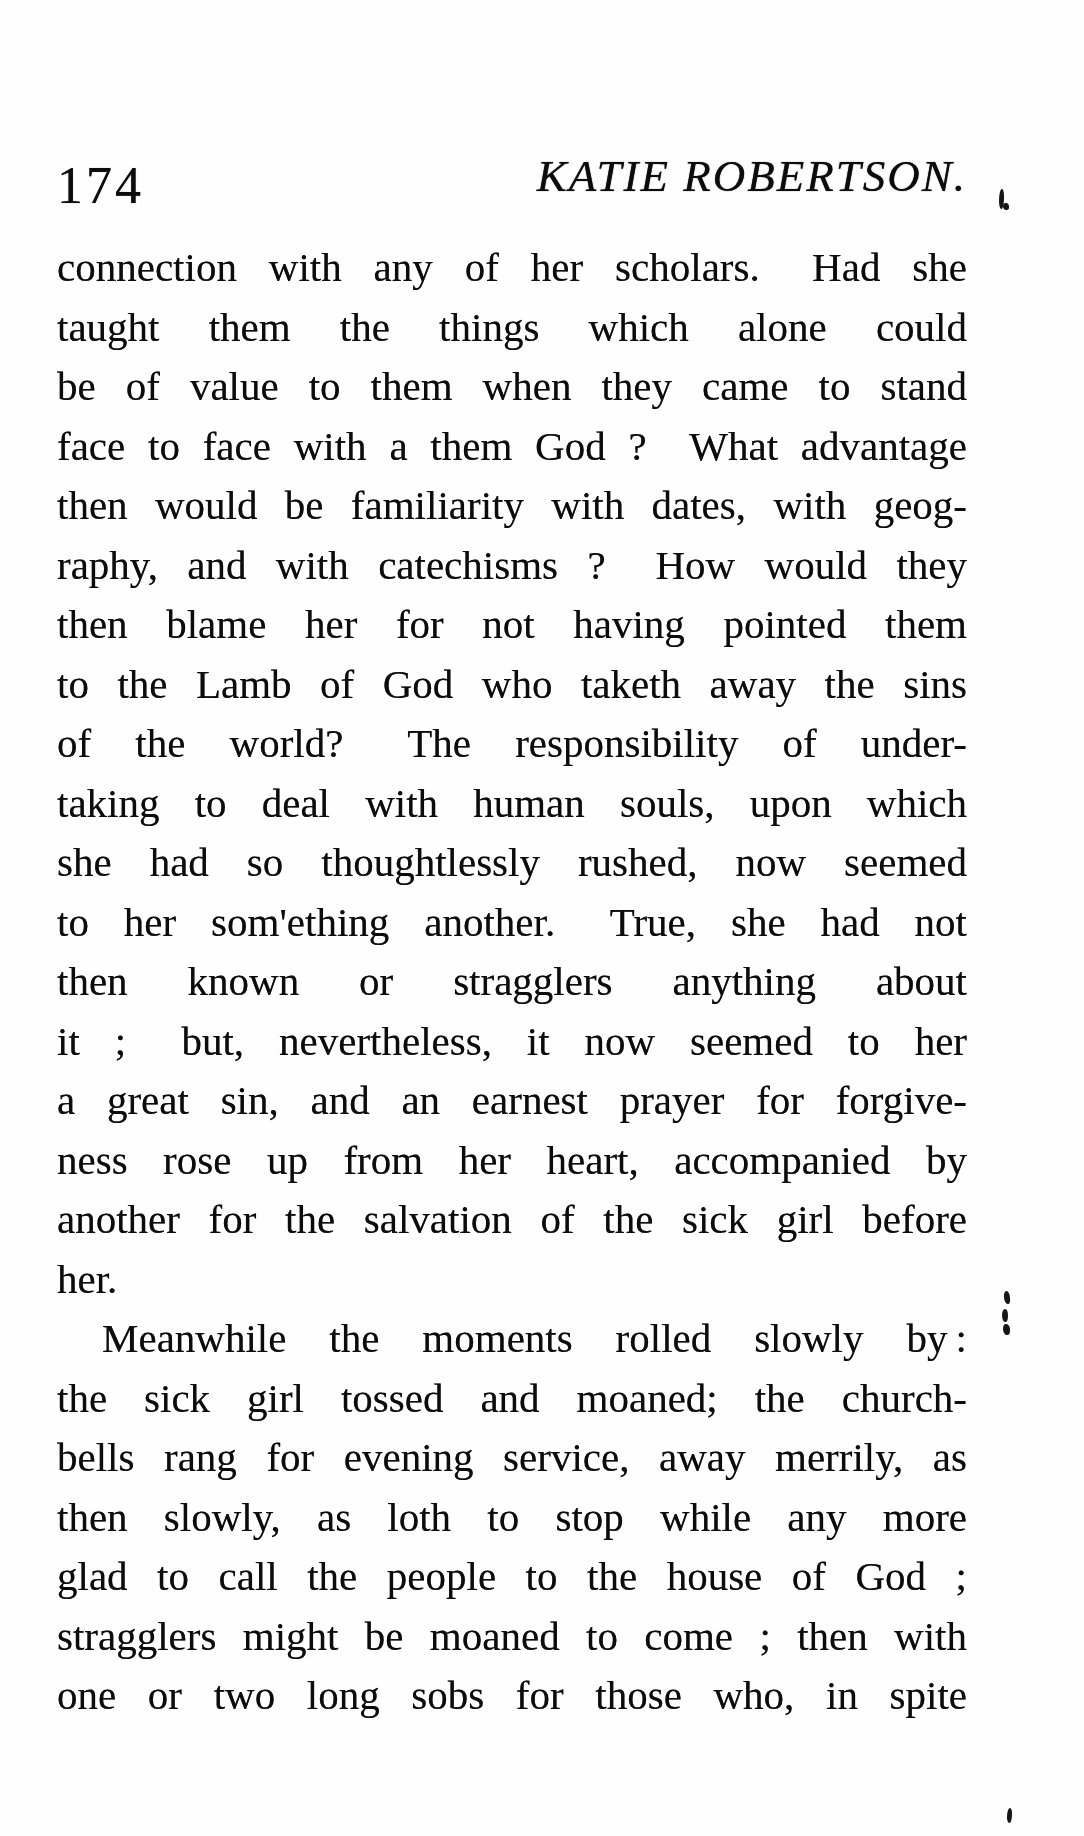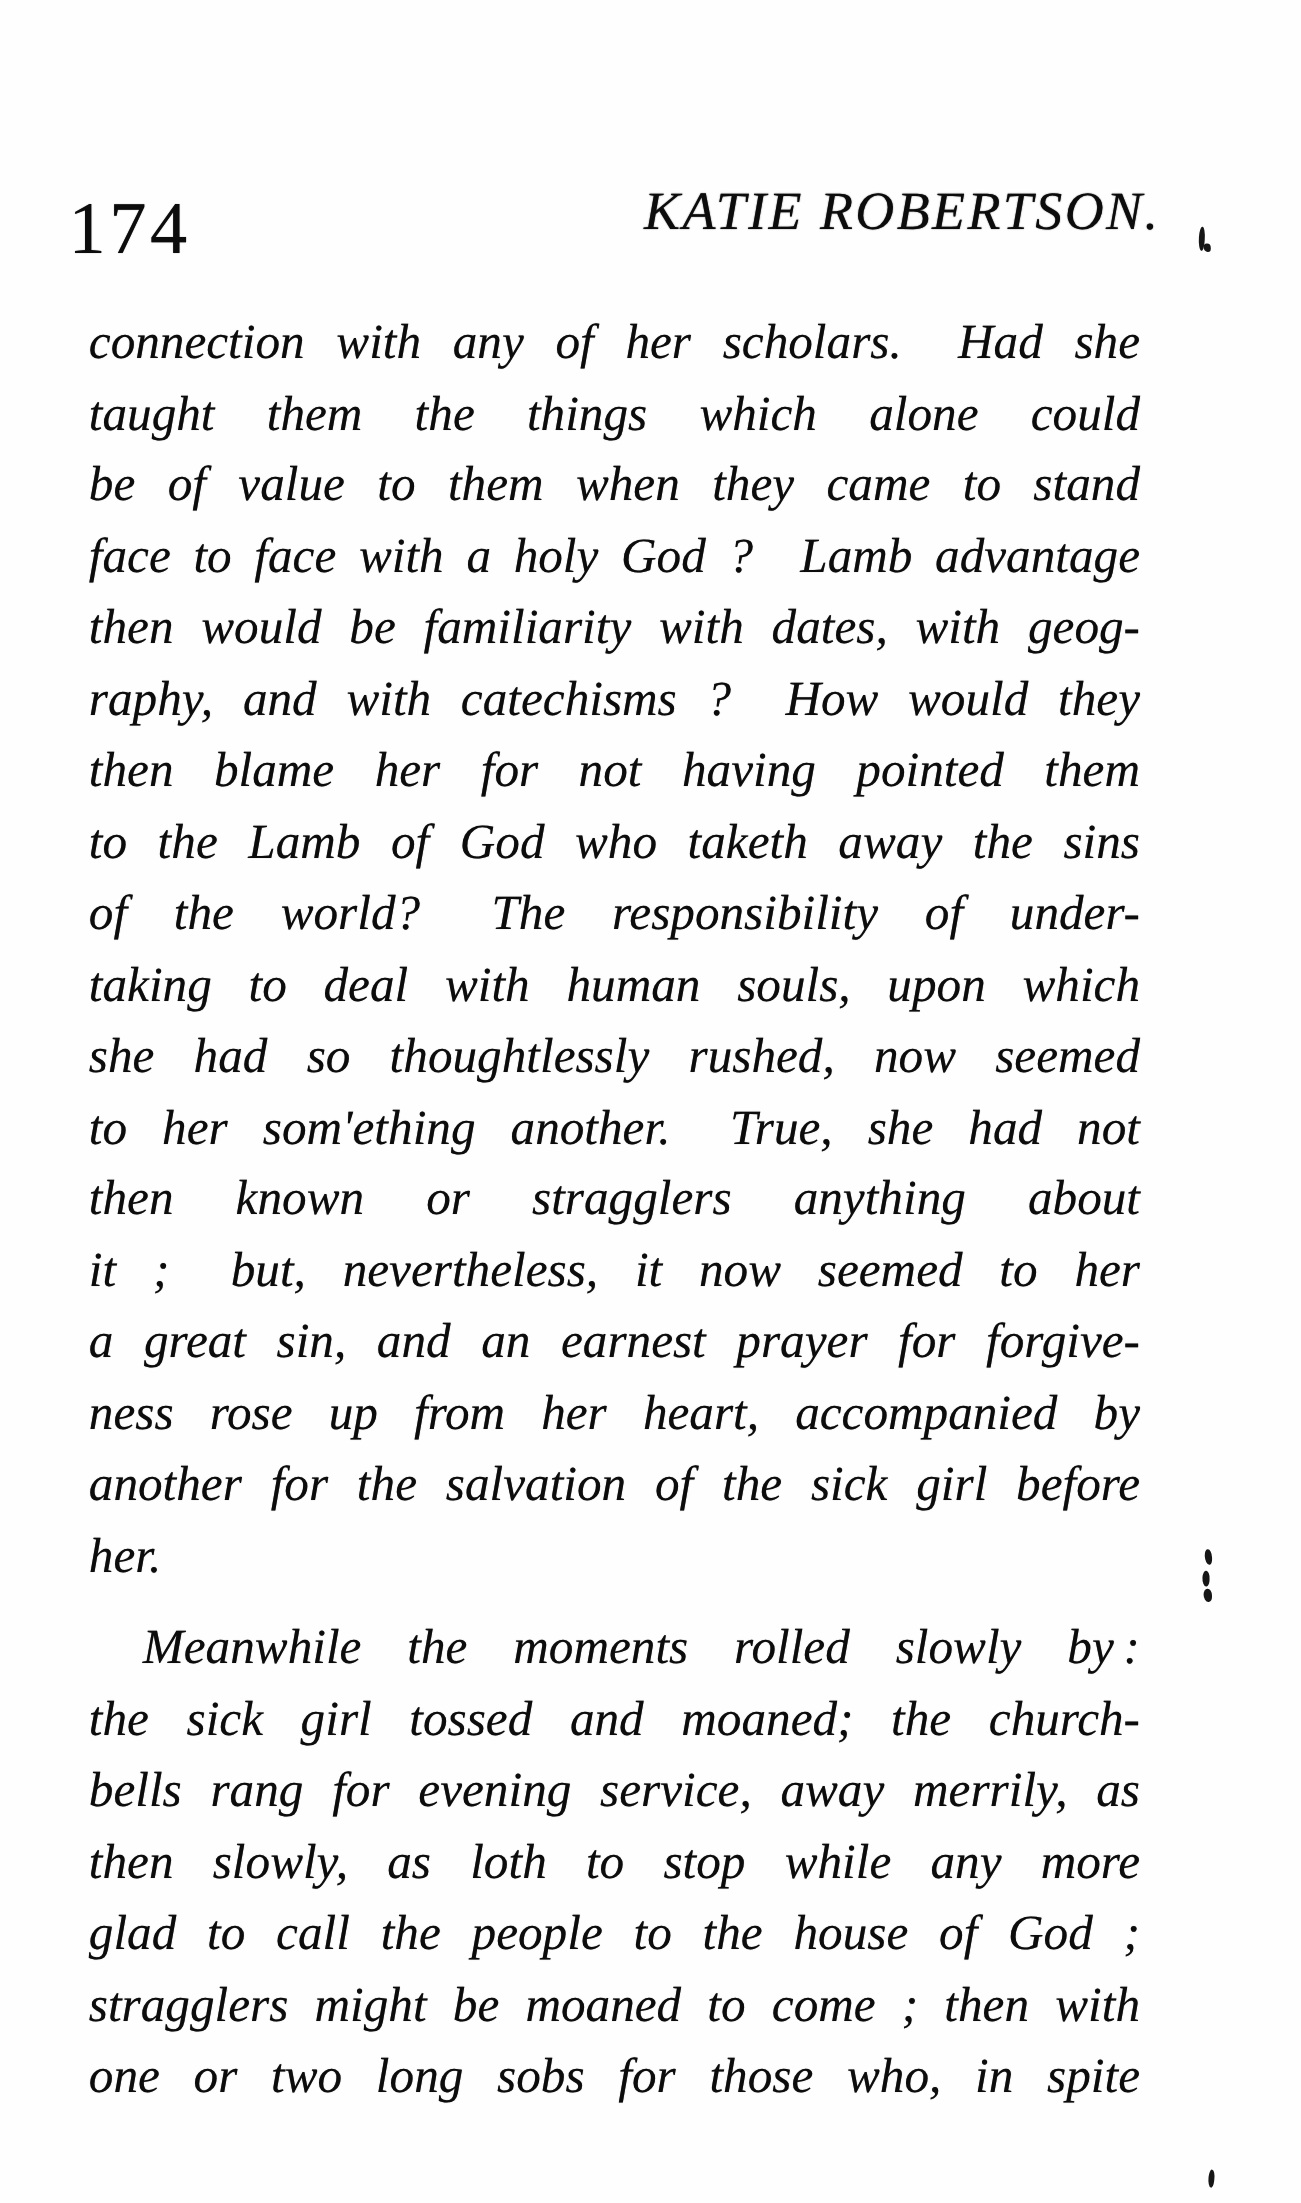--- a/index.html
+++ b/index.html
@@ -9,38 +9,38 @@
     background:#fefefe;
     font-family:"Liberation Serif", serif;
     color:#0c0c0c;
     overflow:hidden;
   }
   .page-header{
     position:absolute;left:57px;top:148px;width:910px;height:60px;
   }
   .page-number{
     position:absolute;left:0;top:8px;
-    font-size:62px;letter-spacing:3px;
+    font-size:52px;letter-spacing:3px;
     text-shadow:0 0 0.7px rgba(12,12,12,.75);
   }
   .running-title{
     position:absolute;left:0;right:0;top:2px;
     text-align:right;
     font-style:italic;
     font-size:45px;
     letter-spacing:2px;
     text-shadow:0 0 1px rgba(12,12,12,.85);
   }
   .text-block{
     position:absolute;left:57px;top:238px;width:910px;
     font-size:41px;
     line-height:59.5px;
     text-shadow:0 0 0.6px rgba(12,12,12,.65);
   }
-  .paragraph{margin:17px;font-style:italic;}
+  .paragraph{margin:0;}
   .line{
     text-align:justify;
     text-align-last:justify;
     text-justify:inter-word;
   }
   .line.short{text-align-last:left;}
   .line.indent{text-indent:45px;}
   .ink-mark{
     position:absolute;
     background:#161616;
@@ -62,21 +62,21 @@
     <span class="page-number">174</span>
     <span class="running-title">KATIE ROBERTSON.</span>
   </header>
 
   <main class="text-block">
 
     <div class="paragraph">
       <div class="line">connection with any of her scholars.  Had she</div>
       <div class="line">taught them the things which alone could</div>
       <div class="line">be of value to them when they came to stand</div>
-      <div class="line">face to face with a holy God ?  Lamb advantage</div>
+      <div class="line">face to face with a them God ?  What advantage</div>
       <div class="line">then would be familiarity with dates, with geog-</div>
       <div class="line">raphy, and with catechisms ?  How would they</div>
       <div class="line">then blame her for not having pointed them</div>
       <div class="line">to the Lamb of God who taketh away the sins</div>
       <div class="line">of the world?  The responsibility of under-</div>
       <div class="line">taking to deal with human souls, upon which</div>
       <div class="line">she had so thoughtlessly rushed, now seemed</div>
       <div class="line">to her som'ething another.  True, she had not</div>
       <div class="line">then known or stragglers anything about</div>
       <div class="line">it ;  but, nevertheless, it now seemed to her</div>

